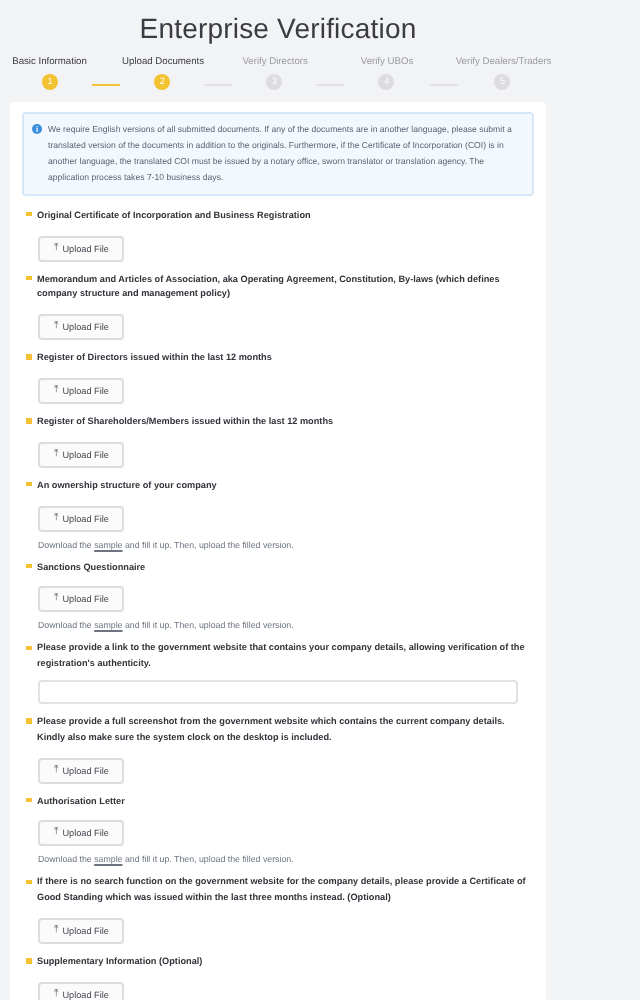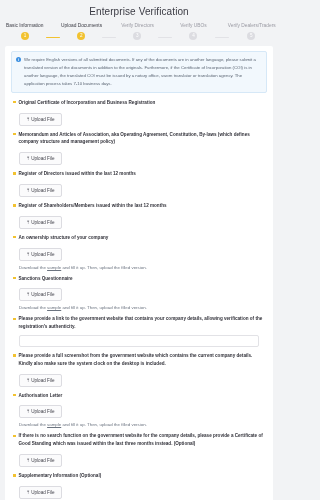--- a/index.html
+++ b/index.html
@@ -12,21 +12,21 @@
   }
   .page {
     width: 278px;
     height: 500px;
     background: #f2f3f5;
     position: relative;
     overflow: hidden;
   }
   .page-title {
     text-align: center;
-    font-size: 10px;
+    font-size: 14px;
     color: #3b3b44;
     padding-top: 6px;
     padding-bottom: 6px;
     letter-spacing: 0.1px;
   }
   
   .stepper {
     display: flex;
     align-items: flex-start;
     justify-content: space-between;

